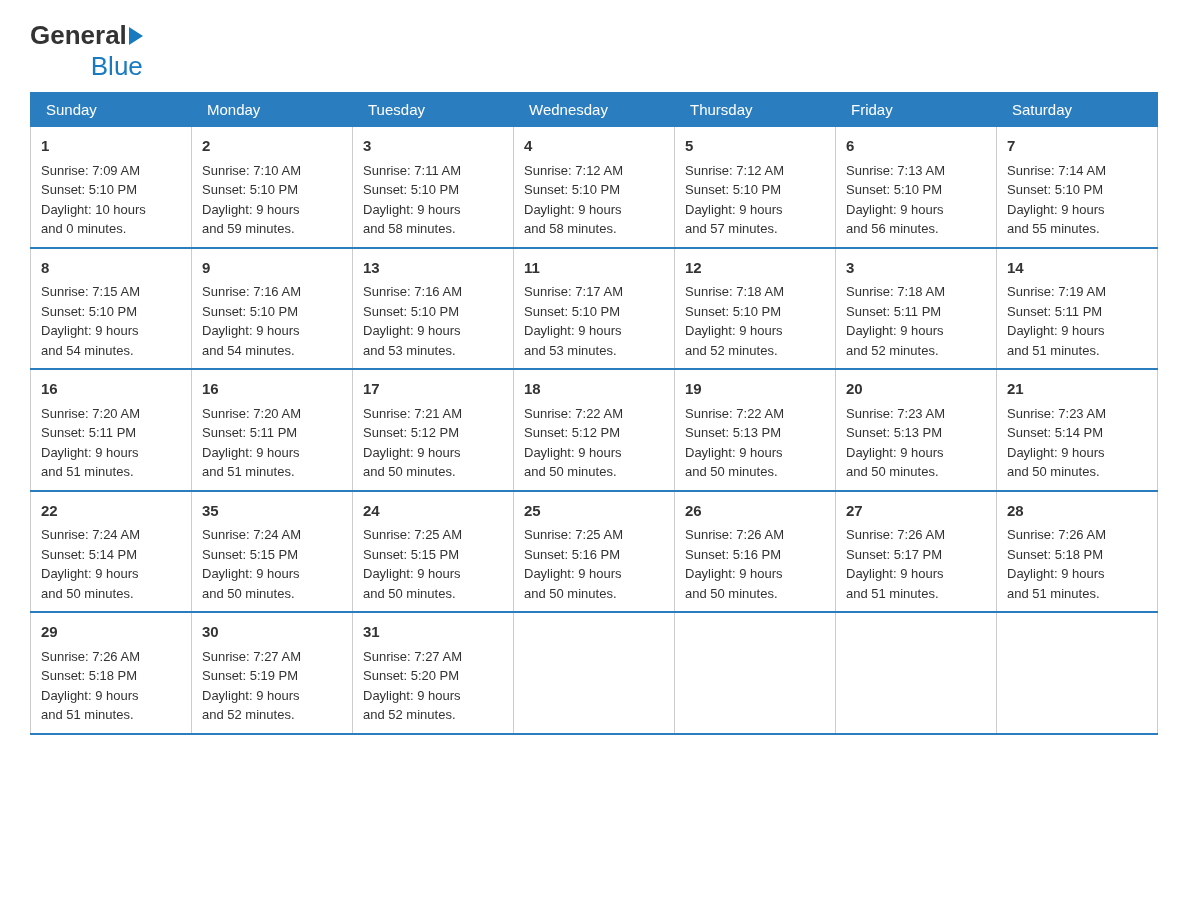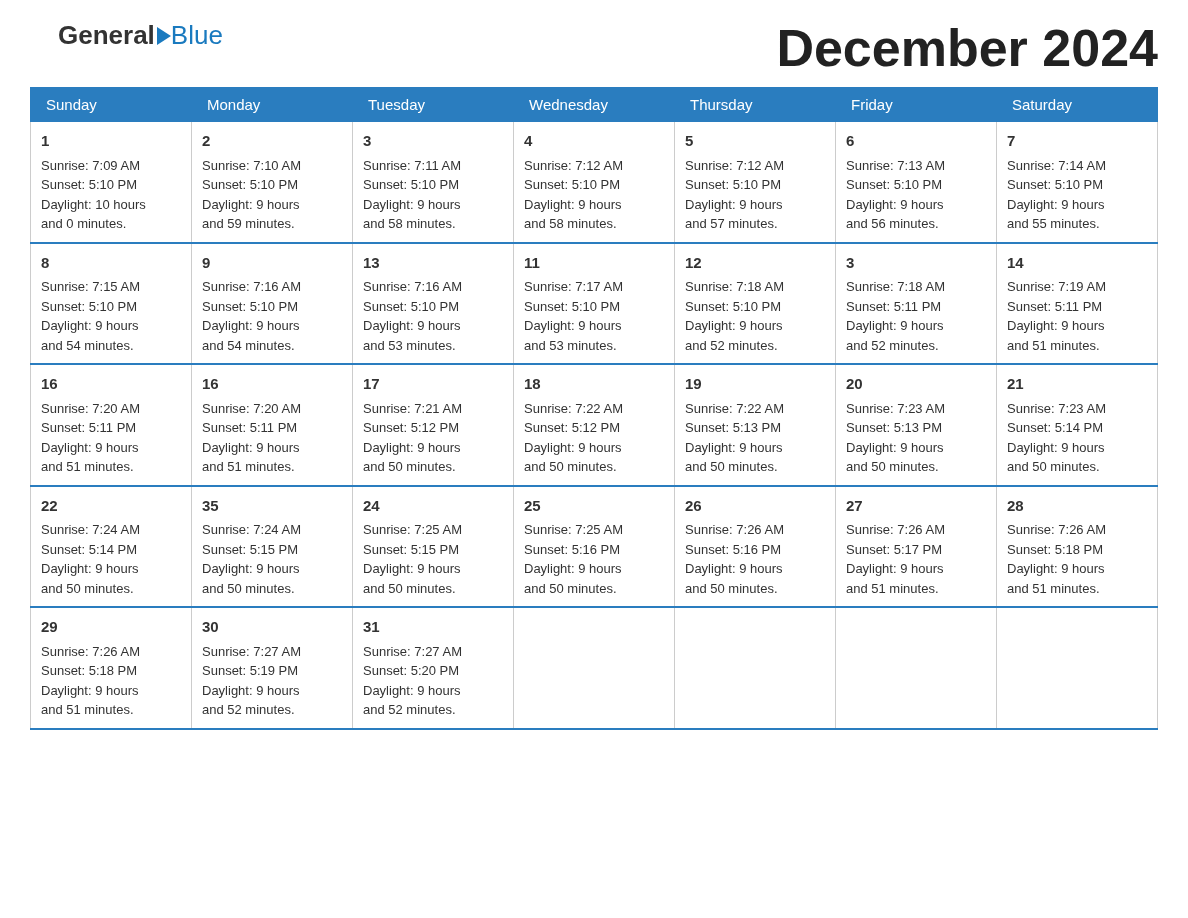--- a/index.html
+++ b/index.html
@@ -11,23 +11,22 @@
       min-height: 918px;
     }
     .header {
       display: flex;
       justify-content: space-between;
       align-items: flex-start;
       margin-bottom: 10px;
     }
     .logo {
       display: flex;
-      flex-direction: row;
+      flex-direction: column;
       align-items: flex-end;
-      margin-left: 28px;
     }
     .title-block {
       text-align: right;
     }
     .month-title {
       font-size: 52px;
       font-weight: bold;
       color: #222;
       line-height: 1.1;
     }
@@ -106,21 +105,20 @@
 
 <div class="header">
   <div class="logo">
     <div class="logo-row">
       <span class="logo-text-general">General</span>
       <span class="logo-arrow"></span>
     </div>
     <div class="logo-second-row">Blue</div>
   </div>
   <div class="title-block">
-    <div class="month-title">December 2024</div>
   </div>
 </div>
 
 <table>
   <thead>
     <tr>
       <th>Sunday</th>
       <th>Monday</th>
       <th>Tuesday</th>
       <th>Wednesday</th>

